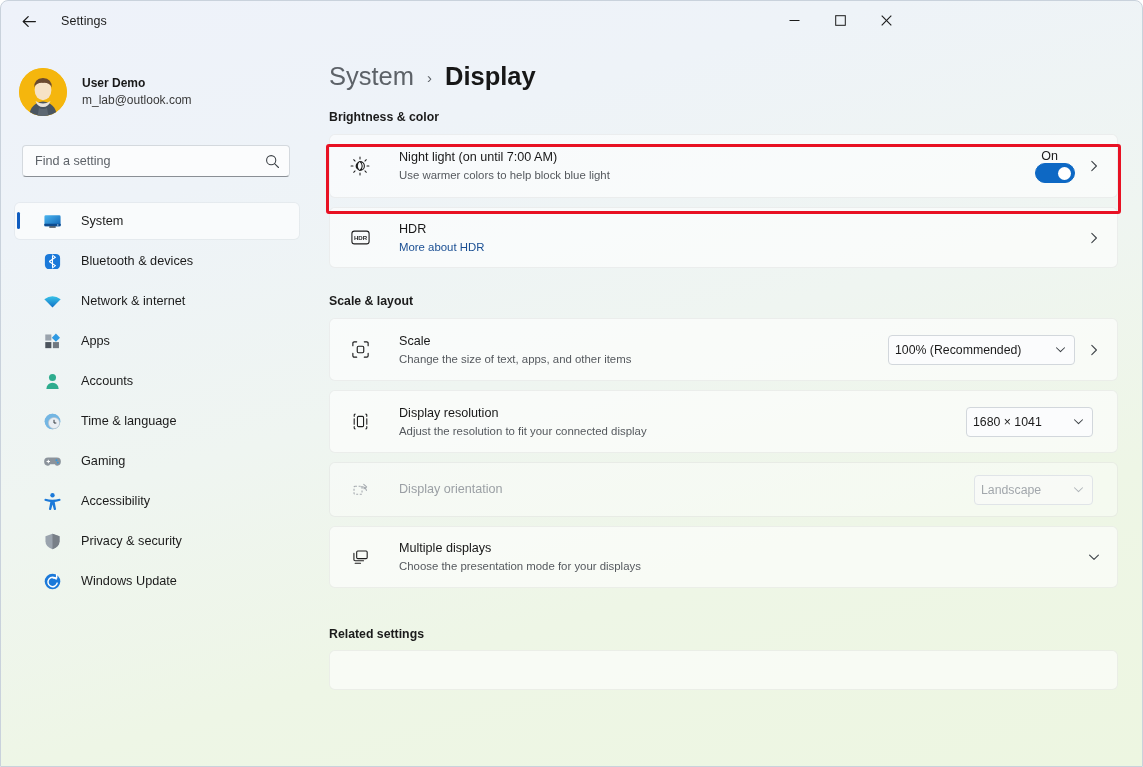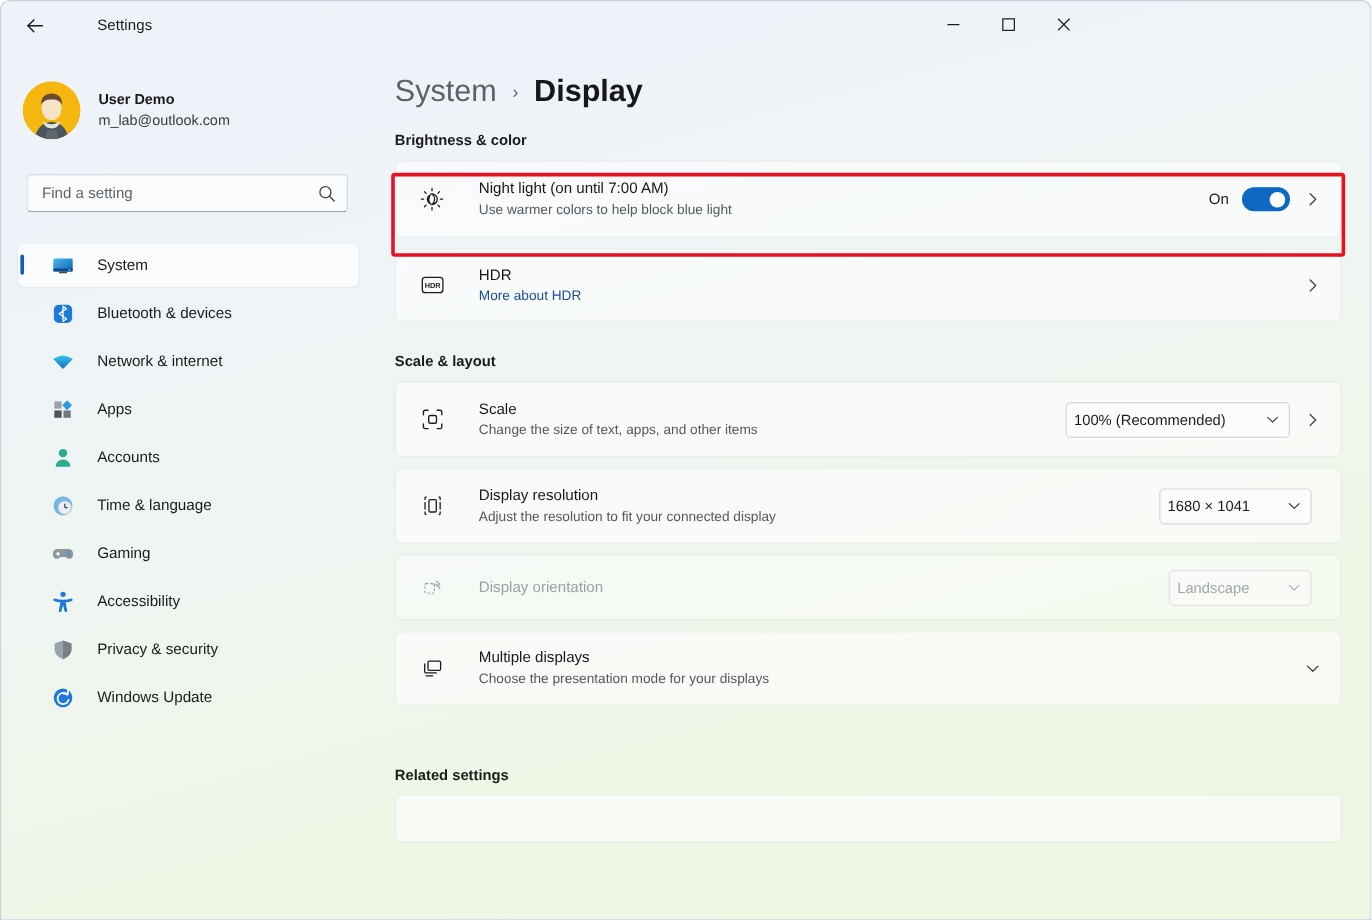--- a/index.html
+++ b/index.html
@@ -28,21 +28,20 @@
   }
 
   
   #titlebar {
     position: absolute;
     top: 0; left: 0;
     width: 908px;
     height: 40px;
     display: flex;
     align-items: center;
-    gap: 20px;
   }
   #back-btn {
     width: 34px; height: 30px;
     margin-left: 11px;
     display: flex; align-items: center; justify-content: center;
     border-radius: 4px;
     cursor: pointer;
   }
   #app-title {
     margin-left: 15px;
@@ -237,21 +236,21 @@
     margin-left: 6px;
   }
   .chevron-down {
     width: 26px; height: 26px;
     display: flex; align-items: center; justify-content: center;
     color: #41464b;
     flex-shrink: 0;
     margin-left: 6px;
   }
 
-  .toggle-group { display: flex; align-items: center; flex-shrink: 0; }
+  .toggle-group { display: flex; align-items: center; flex-shrink: 0; flex-direction: column; }
   .toggle-label {
     font-size: 12.5px;
     color: #1b1b1b;
     margin-right: 11px;
   }
   .toggle {
     width: 40px; height: 20px;
     border-radius: 10px;
     background: #0d68c4;
     border: 1px solid #0d68c4;
@@ -650,21 +649,21 @@
         <span class="card-title" style="display:block">Multiple displays</span>
         <span class="card-sub" style="display:block">Choose the presentation mode for your displays</span>
       </span>
       <span class="chevron-down">
         <svg width="12" height="12" viewBox="0 0 12 12">
           <path d="M1.6 4.1 L6 8.4 L10.4 4.1" fill="none" stroke="currentColor" stroke-width="1.15" stroke-linecap="round" stroke-linejoin="round"></path>
         </svg>
       </span>
     </div>
 
-    <div class="section-title" style="margin-top:51px">Related settings</div>
+    <div class="section-title" style="margin-top:39px">Related settings</div>
 
 
     <div class="card" style="margin-top:9px; height:40px"></div>
 
     <div id="highlight-box"></div>
   </div>
 
 </div>
 
 </body></html>

